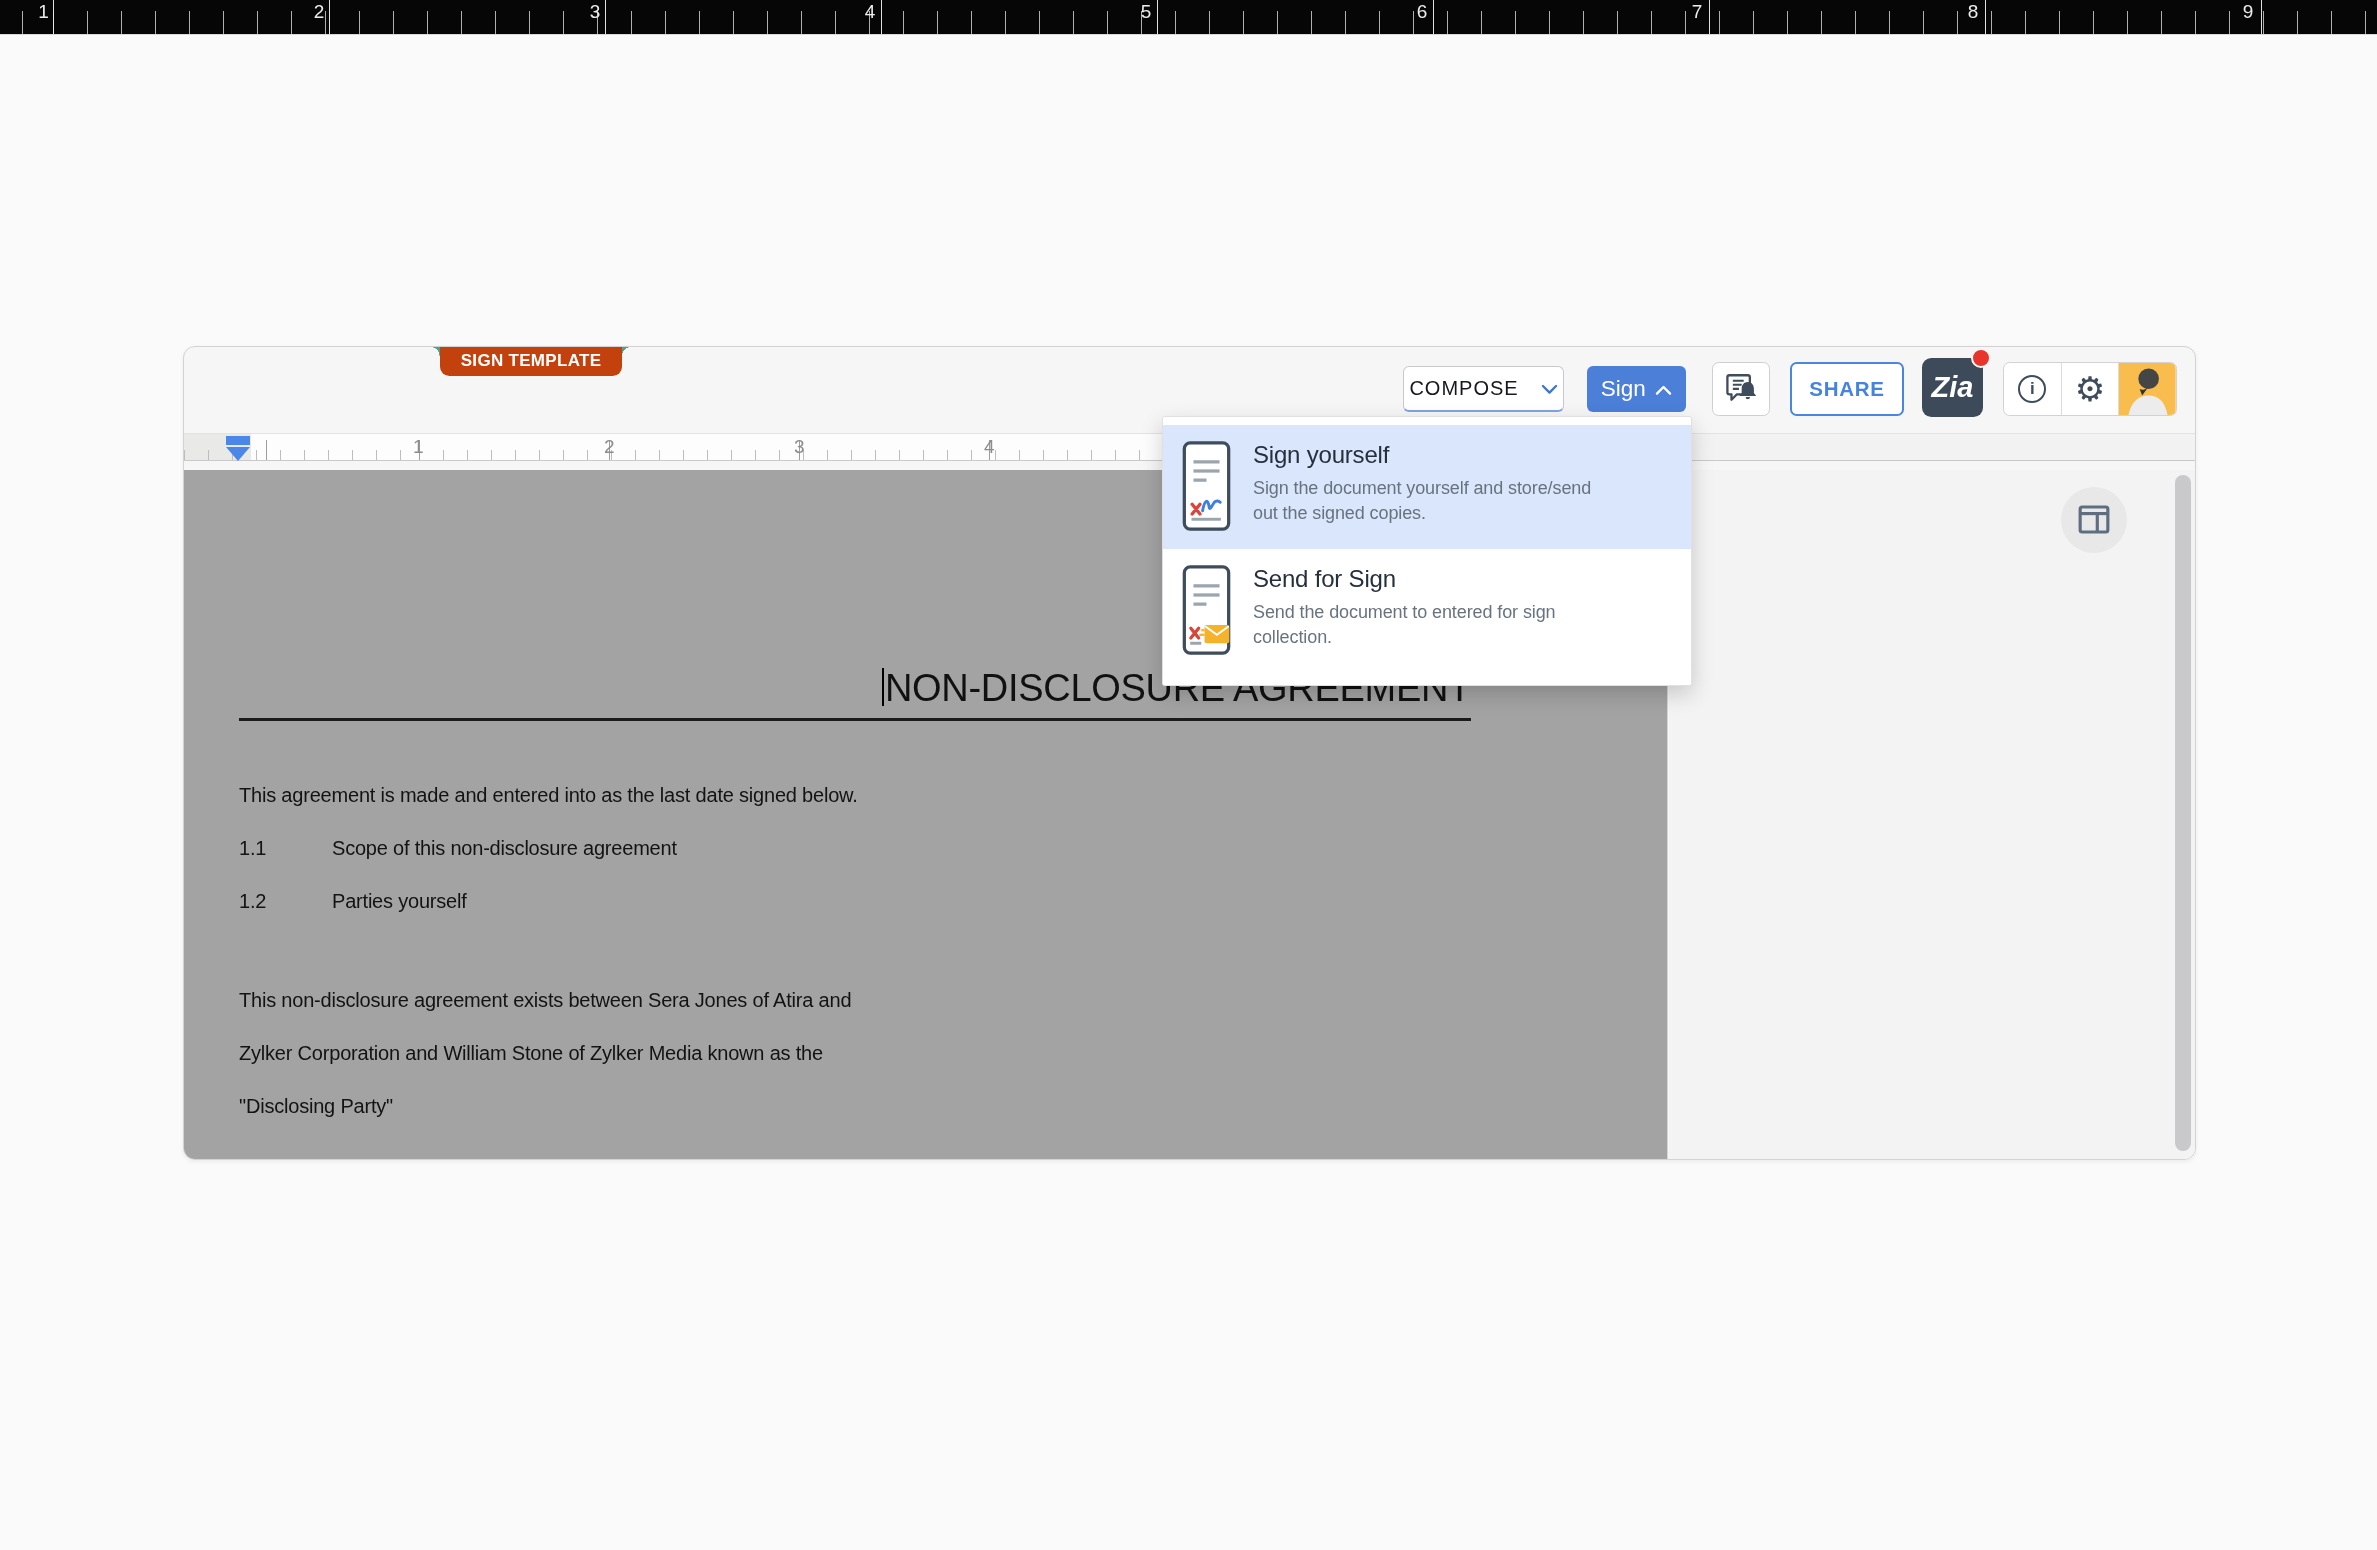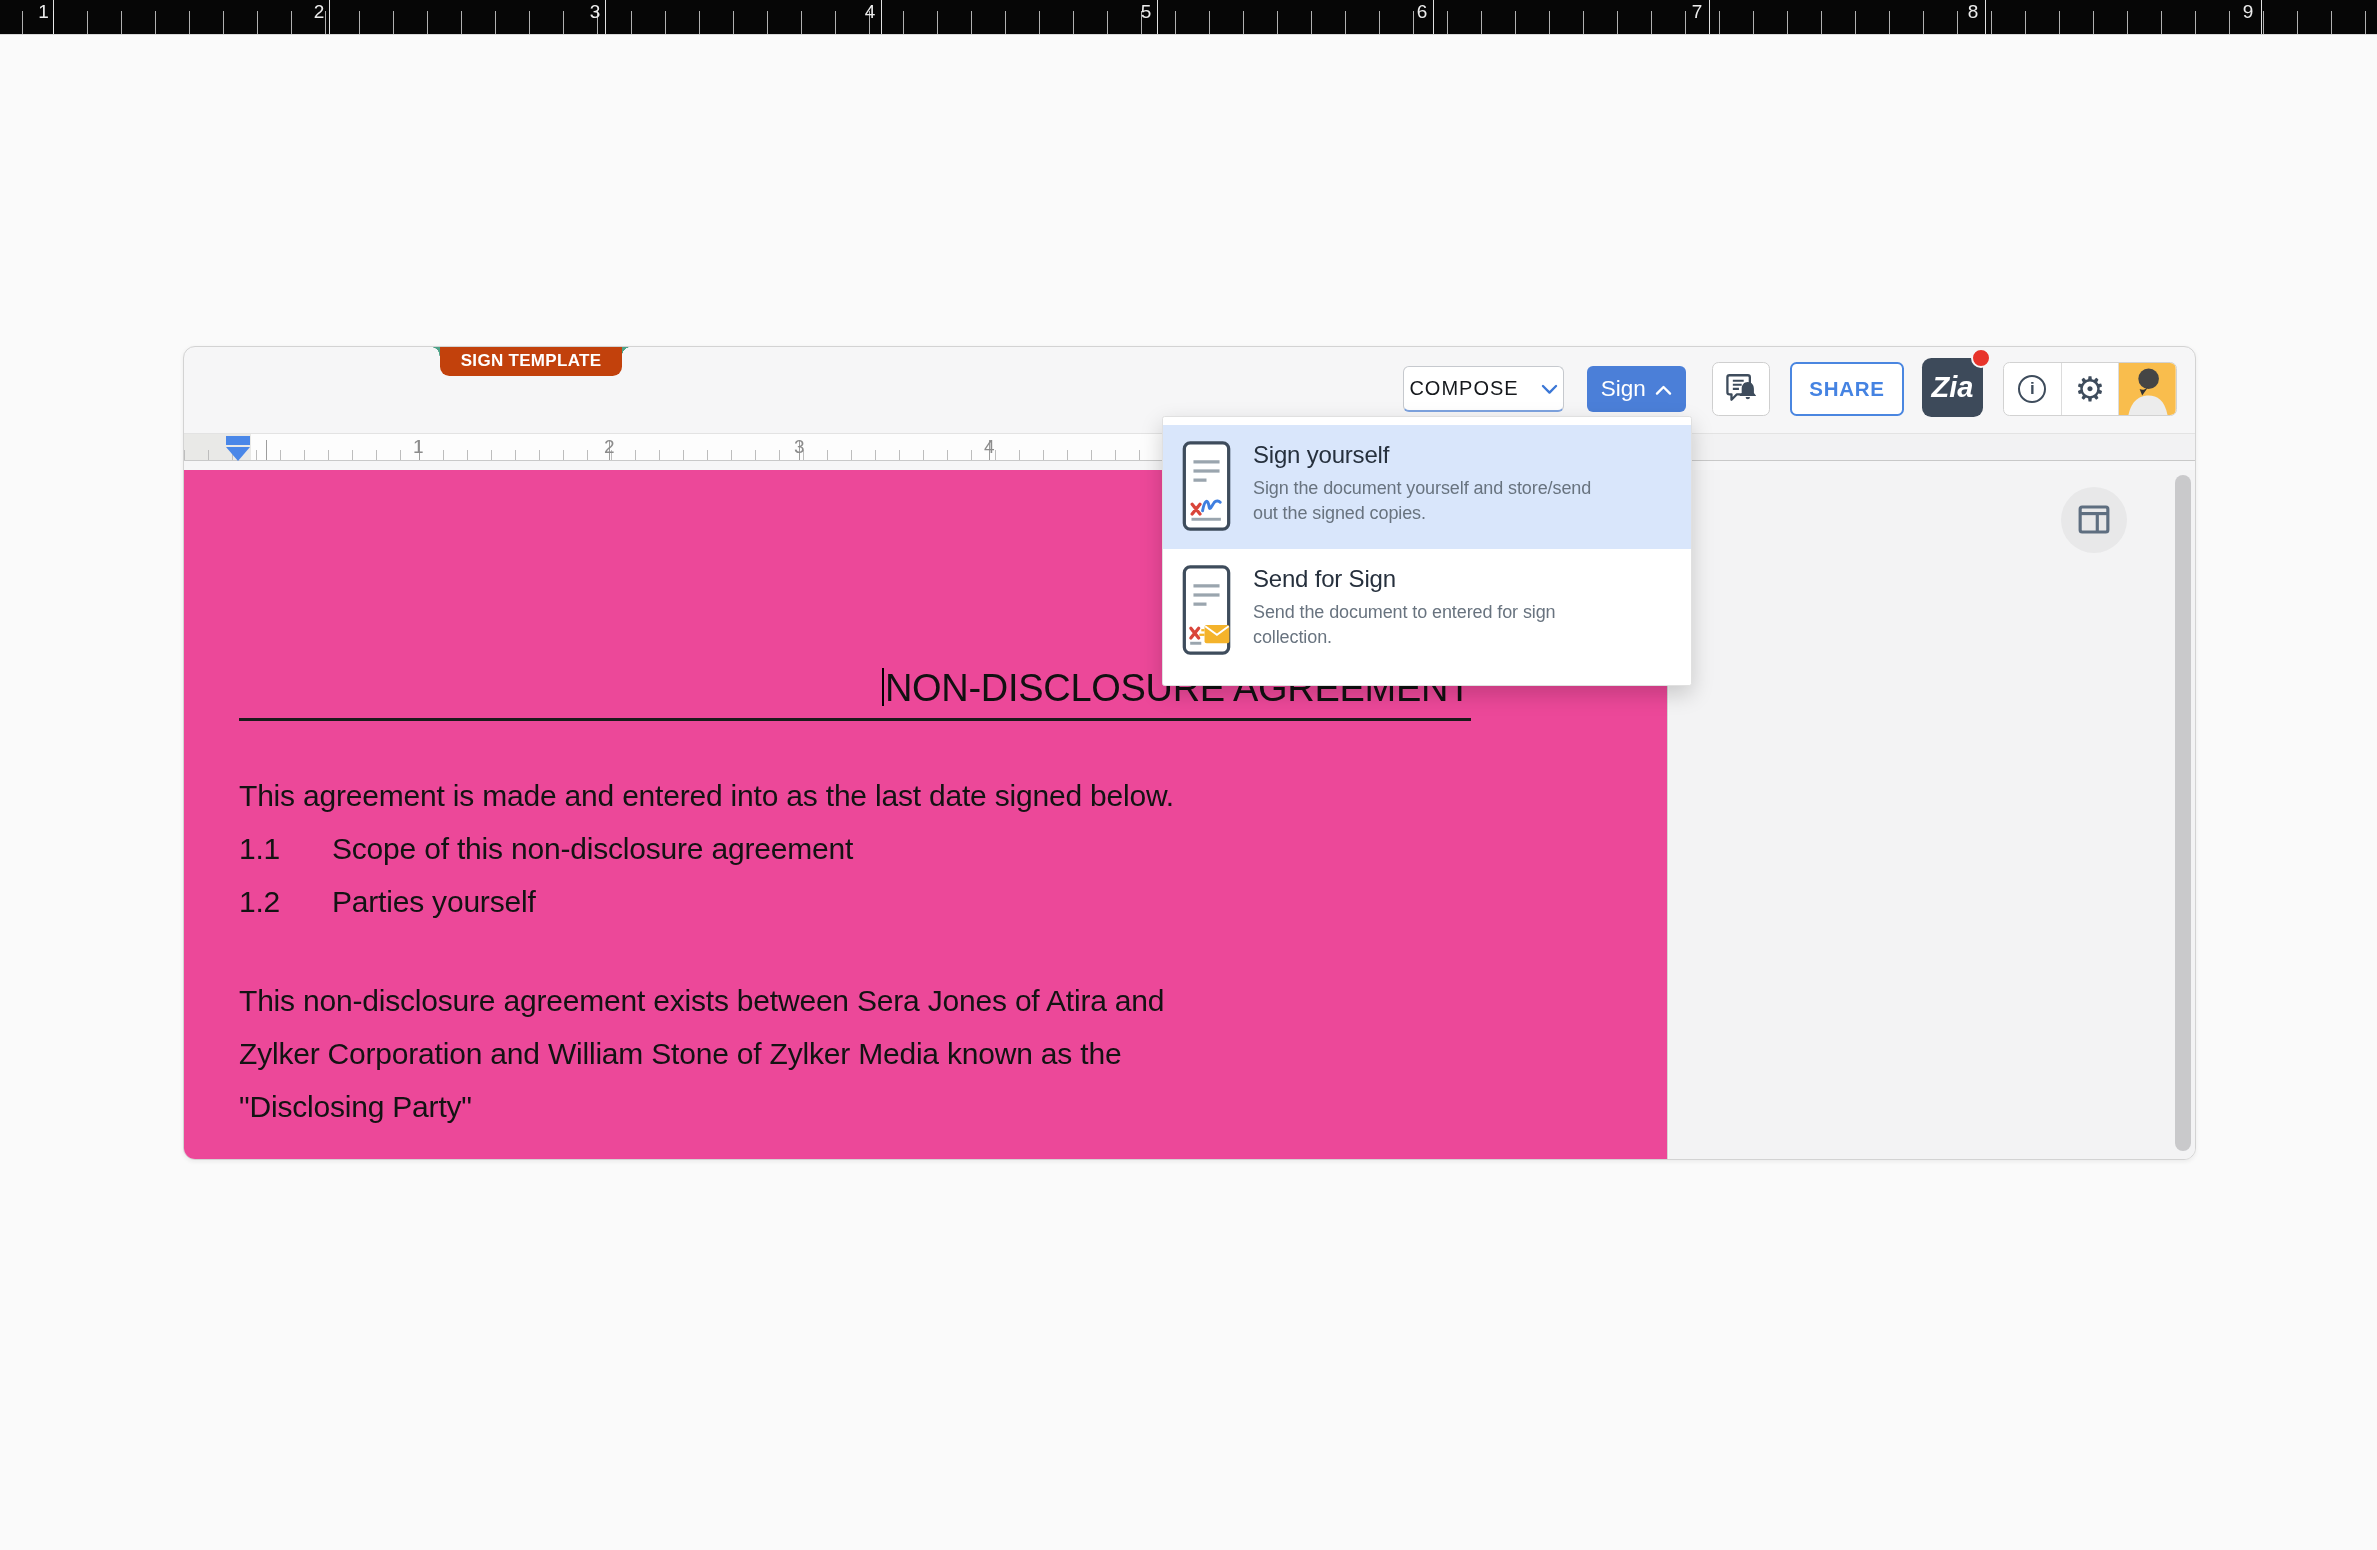--- a/index.html
+++ b/index.html
@@ -115,42 +115,42 @@
   .indent-marker { position:absolute; left:42px; top:2px; width:24px; height:24px; cursor:pointer; }
   .indent-rect { position:absolute; left:0; top:0; width:24px; height:8.6px; background:#4a87e8; }
   .indent-tri  { position:absolute; left:0; top:11.2px; width:0; height:0;
                  border-left:12px solid transparent; border-right:12px solid transparent;
                  border-top:14.5px solid #4a87e8; }
 
   
   .content { position:absolute; left:0; top:123px; width:100%; bottom:0; }
   .page {
     position:absolute; left:0; top:0; width:1483px; height:100%;
-    background:#ec4899; padding:195px 196px 8px 55px;
+    background:#a3a3a3; padding:195px 196px 8px 55px;
   }
   .v-divider { position:absolute; left:1483px; top:0; width:1.3px; height:100%; background:#d5d5d5; }
   .panel { position:absolute; left:1485px; right:0; top:0; height:100%; background:#f3f3f4; }
   .circle-btn {
     position:absolute; left:392px; top:16.5px; width:66px; height:66px;
     border-radius:50%; background:#e8e8e9;
     display:flex; align-items:center; justify-content:center; cursor:pointer;
   }
   .scroll-thumb {
     position:absolute; right:4px; top:5.3px; bottom:8px; width:16px;
     background:#c9c9cb; border-radius:8px; cursor:pointer;
   }
 
   
   .doc-title-row {
     text-align:right; font-size:38px; color:#111; line-height:46px;
     letter-spacing:-0.3px; padding-bottom:6.6px; border-bottom:3.3px solid #1b1b1b;
     white-space:nowrap;
   }
   .caret { display:inline-block; width:2px; height:38px; background:#000; vertical-align:-5.3px; margin-right:1.3px; }
-  .para { font-size:30px; color:#131313; line-height:53px; letter-spacing:-0.2px; }
+  .para { font-size:20px; color:#131313; line-height:53px; letter-spacing:-0.2px; }
   .p1 { margin-top:48px; }
   .list-row { display:flex; }
   .list-num { width:93px; flex:none; }
   .p2 { margin-top:46px; }
 
   
   .dropdown {
     position:absolute; left:1162px; top:416px; width:530px;
     background:#fff; border:0.7px solid #e0e0e0; border-radius:2.6px;
     box-shadow:0 8px 22.5px rgba(0,0,0,.18);

